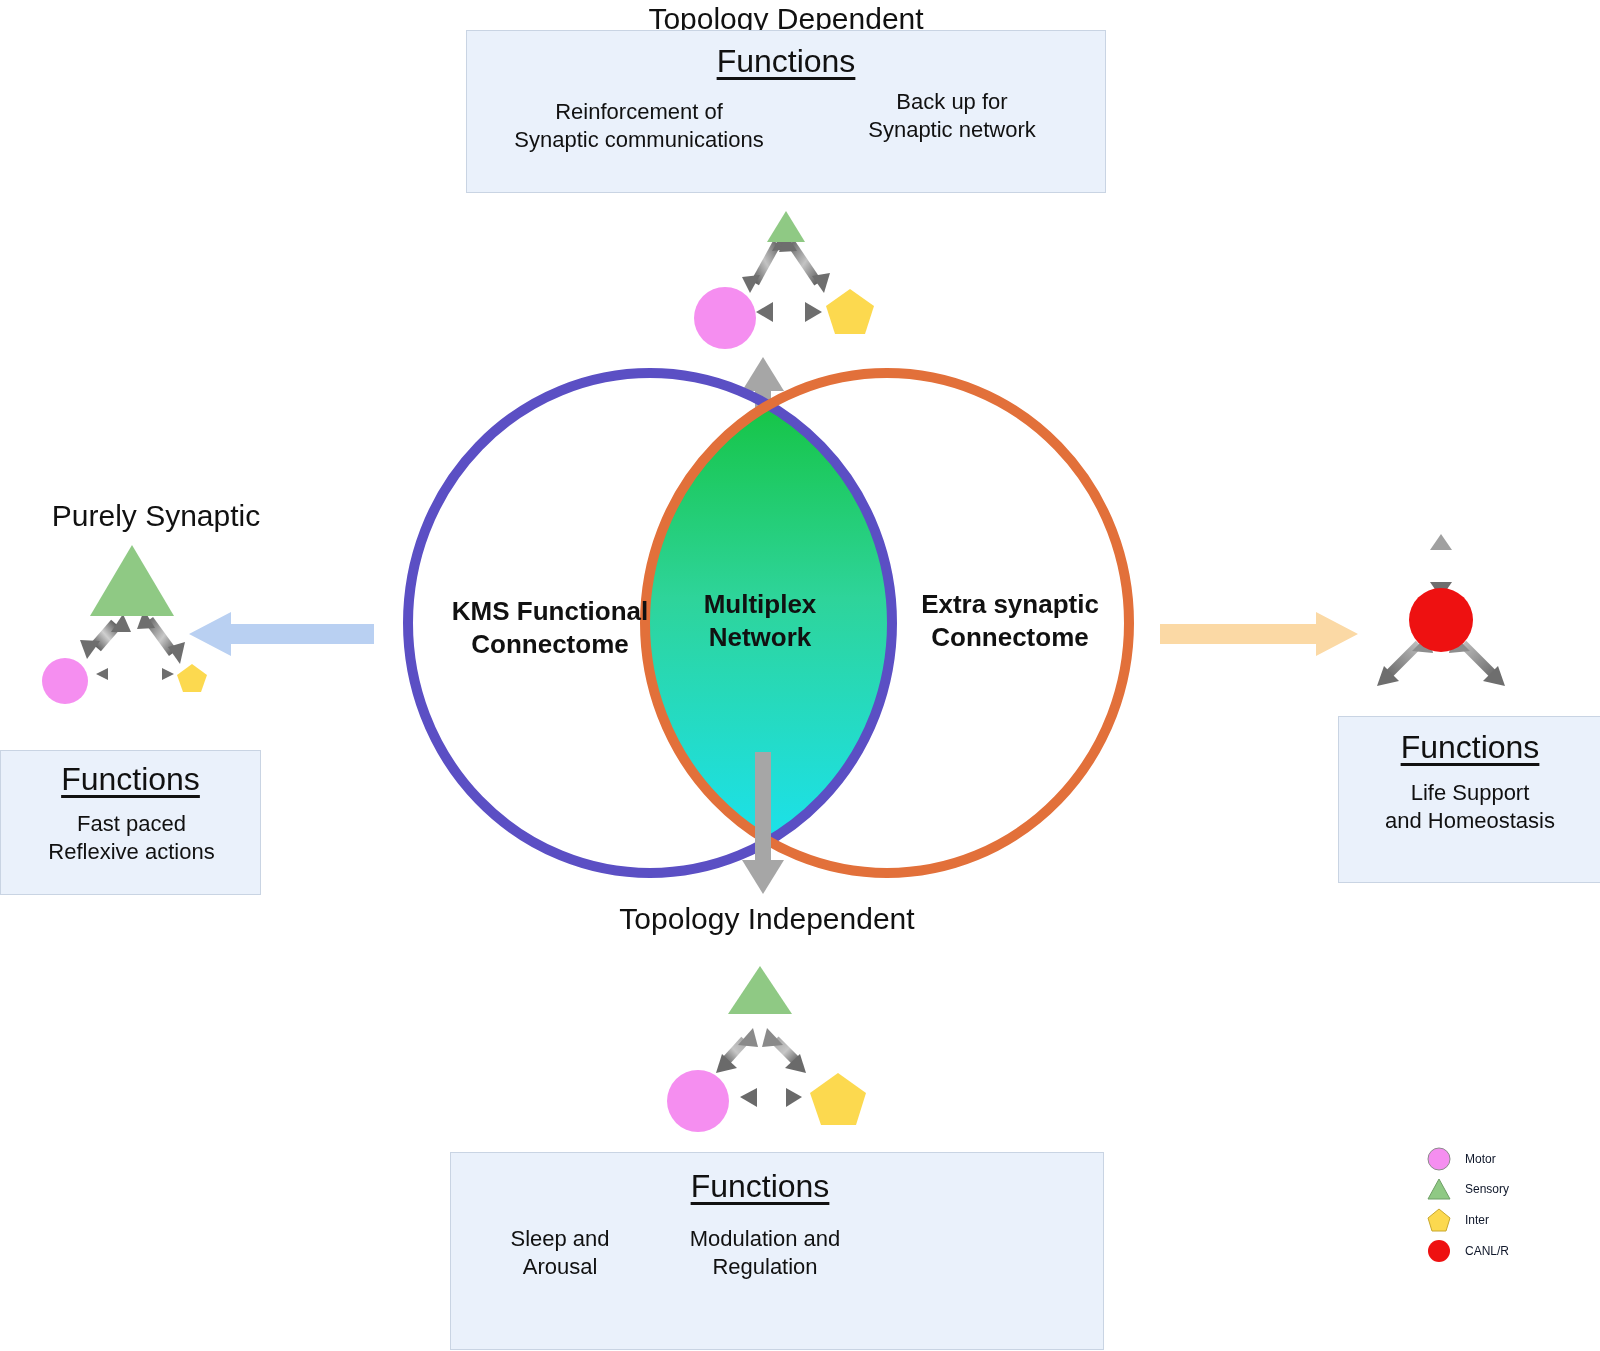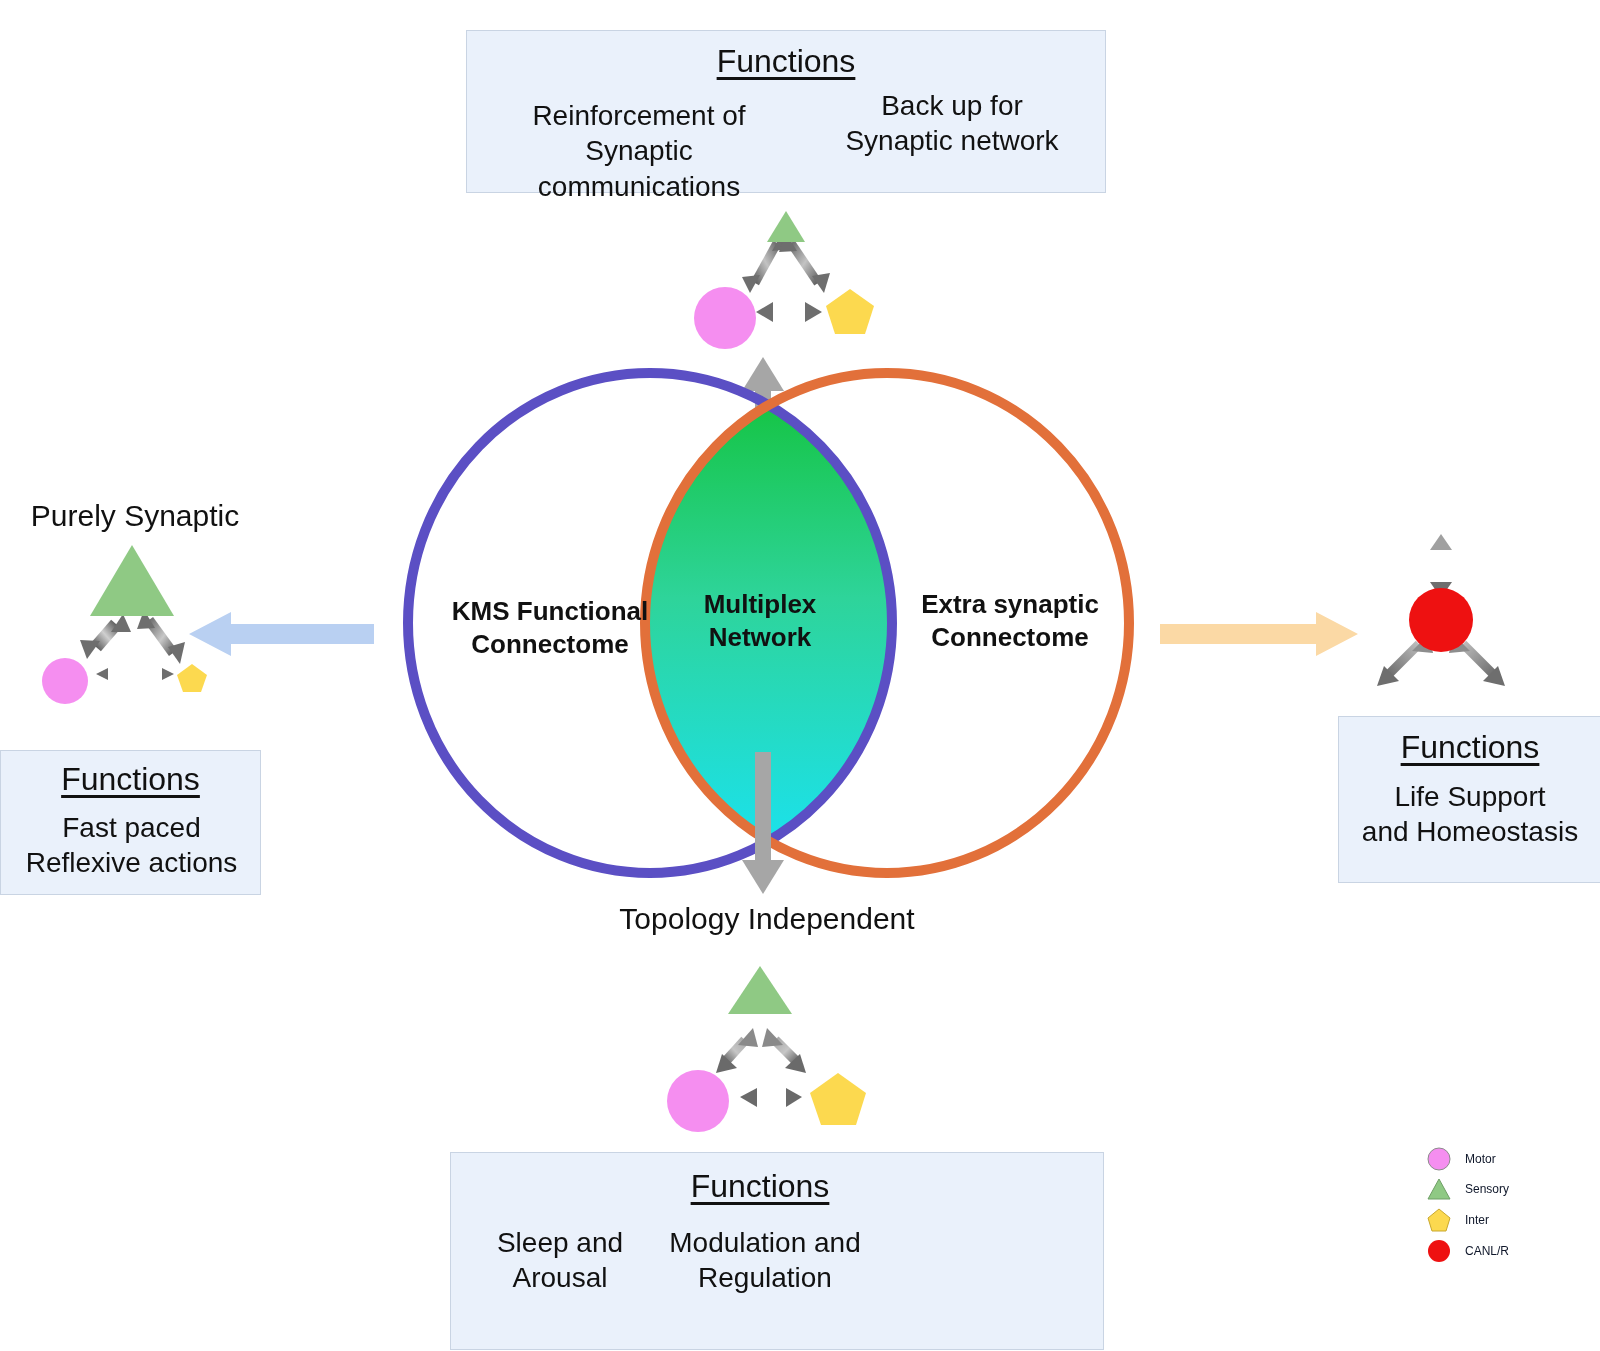--- a/index.html
+++ b/index.html
@@ -34,21 +34,21 @@
     text-align: center;
     font-size: 32px;
     text-decoration: underline;
     text-underline-offset: 5px;
     color: #111;
     white-space: nowrap;
   }
   .fn-item {
     position: absolute;
     text-align: center;
-    font-size: 28px;
+    font-size: 22px;
     line-height: 1.26;
     color: #111;
   }
   .heading {
     position: absolute;
     text-align: center;
     font-size: 30px;
     line-height: 1.26;
     color: #111;
     white-space: nowrap;
@@ -82,20 +82,23 @@
     display: block;
   }
   svg { display: block; overflow: visible; }
   .abs-svg { position: absolute; }
 </style>
 </head>
 <body>
 
 <div class="stage">
 
+  <div class="heading" style="left:466px; top:0px; width:640px;">
+    <span>Topology Dependent</span>
+  </div>
 
   <div class="fnbox" style="left:466px; top:30px; width:640px; height:163px;">
     <div class="fn-title" style="top:12px;">Functions</div>
     <div class="fn-item" style="left:22px; top:67px; width:300px; white-space:pre-line;">Reinforcement of
 Synaptic communications</div>
     <div class="fn-item" style="left:340px; top:57px; width:290px; white-space:pre-line;">Back up for
 Synaptic network</div>
   </div>
 
   <svg class="abs-svg" style="left:660px; top:195px;" width="230" height="175" viewBox="0 0 230 175">
@@ -171,21 +174,21 @@
 Network</div>
 
   <div class="venn-label" style="left:890px; top:588px; width:240px; white-space:pre-line;">Extra synaptic
 Connectome</div>
 
   <svg class="abs-svg" style="left:740px; top:752px;" width="46" height="142" viewBox="0 0 46 142">
     <rect x="15" y="0" width="16" height="112" fill="#a6a6a6"></rect>
     <polygon points="23,142 2,108 44,108" fill="#a6a6a6"></polygon>
   </svg>
 
-  <div class="heading" style="left:0px; top:497px; width:270px;">
+  <div class="heading" style="left:0px; top:497px; width:270px;padding-left:21px;">
     <span>Purely Synaptic</span>
   </div>
 
   <svg class="abs-svg" style="left:20px; top:528px;" width="215" height="170" viewBox="0 0 215 170">
     <defs>
       <linearGradient id="gLA" x1="1" y1="0" x2="0" y2="1">
         <stop offset="0%" stop-color="#5e5e5e"></stop>
           <stop offset="50%" stop-color="#cfcfcf"></stop>
           <stop offset="100%" stop-color="#5e5e5e"></stop>
       </linearGradient>

